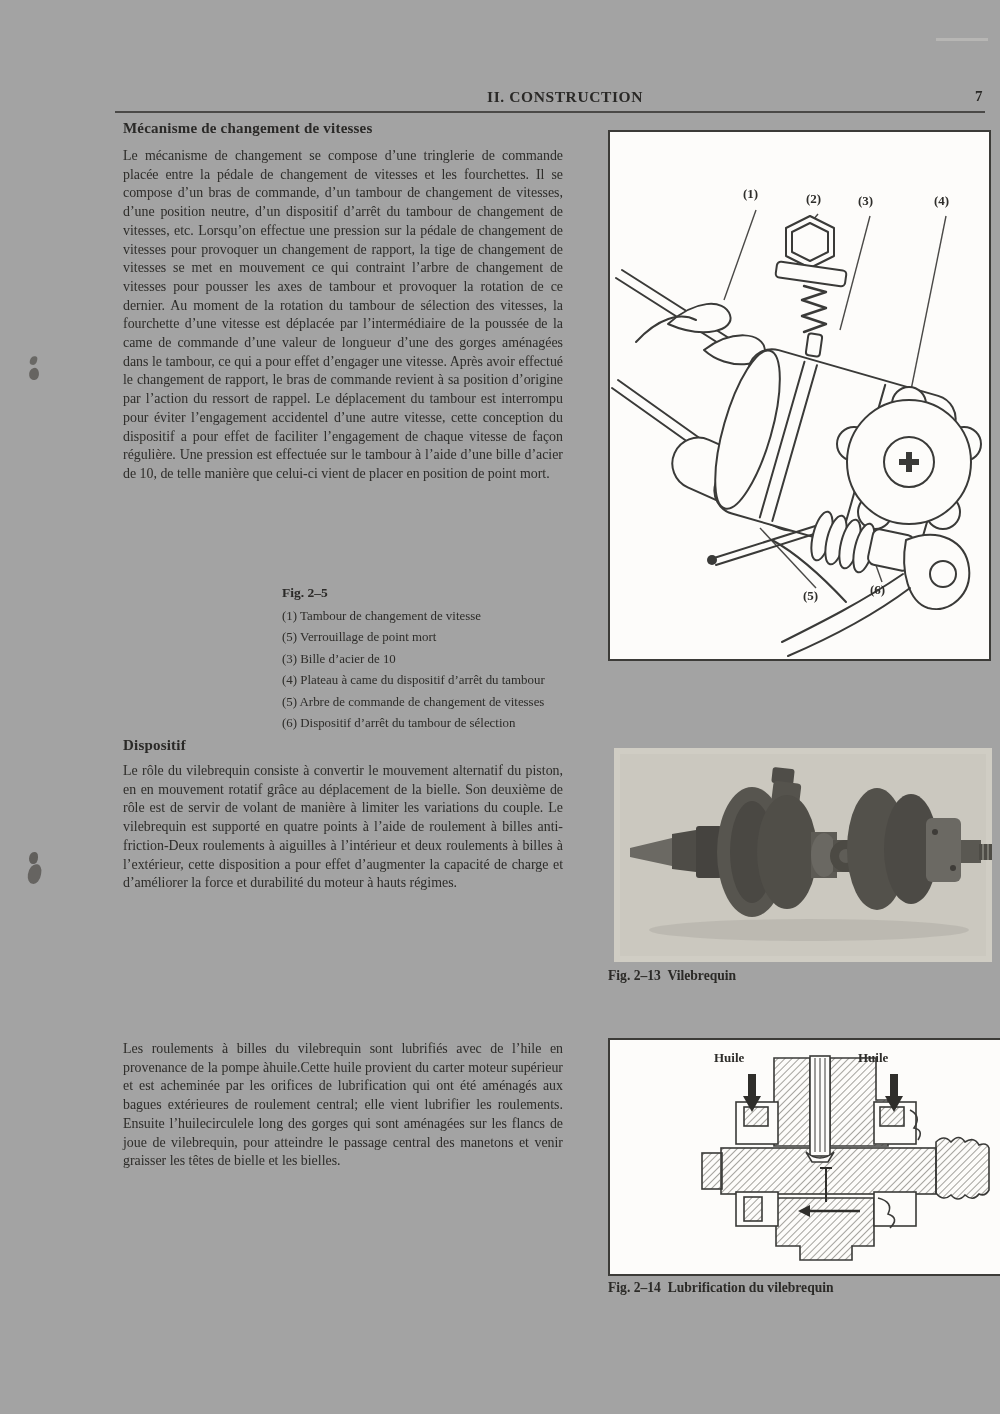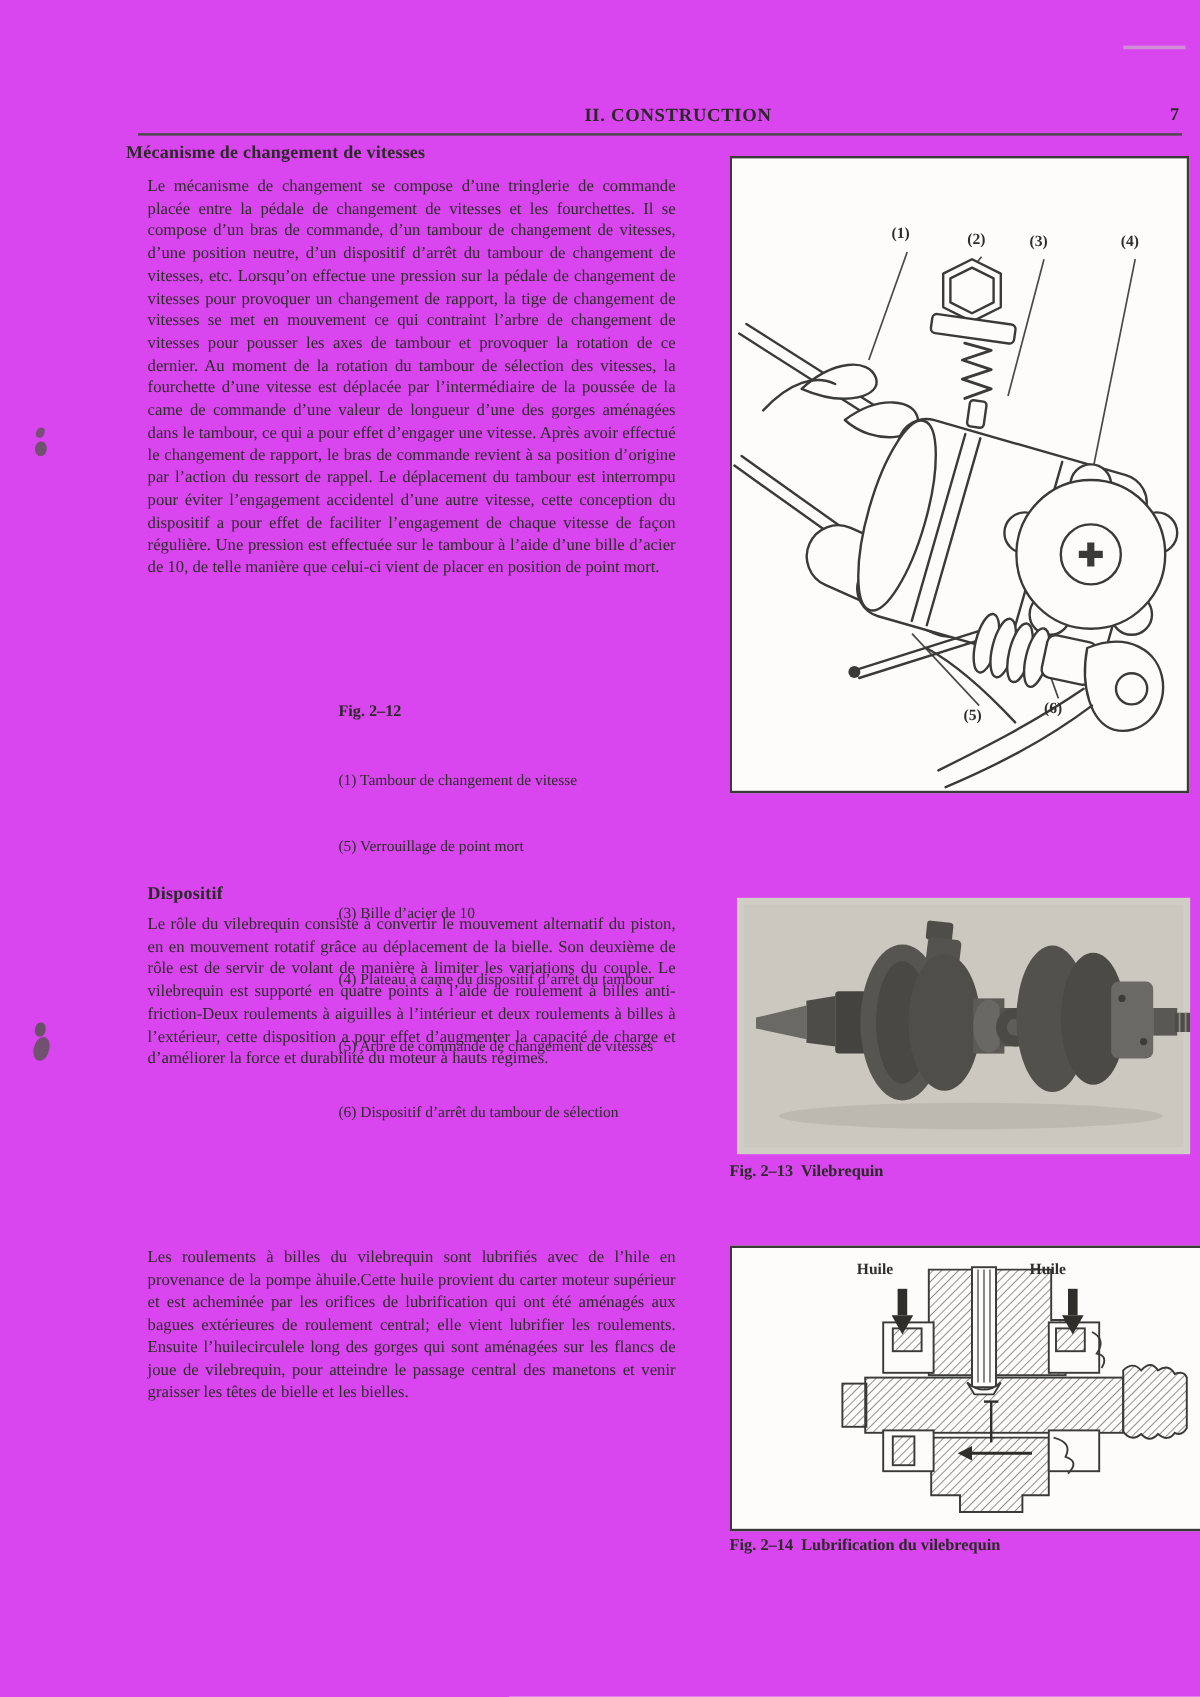--- a/index.html
+++ b/index.html
@@ -1,25 +1,25 @@
 <!DOCTYPE html>
 <html><head>
 <meta charset="utf-8">
 <style>
   html,body{margin:0;padding:0;}
   body{width:1000px;height:1414px;background:#f6f5f2;font-family:"Liberation Serif","DejaVu Serif",serif;}
-  .page{position:relative;width:1000px;height:1414px;background:#d946ef;color:#2a2927;overflow:hidden;}
+  .page{position:relative;width:1000px;height:1414px;background:#a3a3a3;color:#2a2927;overflow:hidden;}
   .abs{position:absolute;}
   .hdr-title{font-size:15.5px;font-weight:bold;letter-spacing:0.6px;}
   .page-num{font-size:15px;font-weight:bold;}
   .rule{background:#4a4947;height:2px;}
   .sec-title{font-size:15px;font-weight:bold;letter-spacing:0.2px;}
   .body-text{font-size:13.9px;line-height:18.7px;text-align:justify;color:#2d2c29;}
   .legend-title{font-size:13.5px;font-weight:bold;}
-  .legend-item{font-size:12.9px;line-height:21.4px;white-space:nowrap;color:#2d2c29;margin-top:34px;}
+  .legend-item{font-size:12.9px;line-height:21.4px;white-space:nowrap;color:#2d2c29;}
   .fig-frame{border:2px solid #3c3b38;background:#fdfcfa;}
   .callout{font-size:13px;font-weight:bold;color:#2f2e2b;}
   .caption{font-size:13.6px;font-weight:bold;white-space:pre;color:#2b2a27;}
   .oil-label{font-size:13px;font-weight:bold;color:#2f2e2b;}
   .blot{background:#565450;border-radius:60% 40% 55% 45%;}
   .smudge{background:#c9c7c2;}
   svg{display:block;}
 </style>
 </head>
 <body>
@@ -29,24 +29,24 @@
   <div class="abs smudge" style="left:936px;top:38px;width:52px;height:3px;opacity:.55;"></div>
   <div class="abs blot" style="left:30px;top:356px;width:7px;height:9px;transform:rotate(15deg);opacity:.75;"></div>
   <div class="abs blot" style="left:29px;top:368px;width:10px;height:12px;transform:rotate(-10deg);opacity:.8;"></div>
   <div class="abs blot" style="left:29px;top:852px;width:9px;height:12px;opacity:.85;"></div>
   <div class="abs blot" style="left:28px;top:864px;width:13px;height:20px;transform:rotate(8deg);opacity:.8;"></div>
 
   <div class="abs hdr-title" style="left:487px;top:88px;">II. CONSTRUCTION</div>
   <div class="abs page-num" style="left:975px;top:88px;">7</div>
   <div class="abs rule" style="left:115px;top:111px;width:870px;"></div>
 
-  <div class="abs sec-title" style="left:105px;top:120px;">Mécanisme de changement de vitesses</div>
+  <div class="abs sec-title" style="left:123px;top:120px;">Mécanisme de changement de vitesses</div>
   <div class="abs body-text" style="left:123px;top:147px;width:440px;">Le mécanisme de changement se compose d’une tringlerie de commande placée entre la pédale de changement de vitesses et les fourchettes. Il se compose d’un bras de commande, d’un tambour de changement de vitesses, d’une position neutre, d’un dispositif d’arrêt du tambour de changement de vitesses, etc. Lorsqu’on effectue une pression sur la pédale de changement de vitesses pour provoquer un changement de rapport, la tige de changement de vitesses se met en mouvement ce qui contraint l’arbre de changement de vitesses pour pousser les axes de tambour et provoquer la rotation de ce dernier. Au moment de la rotation du tambour de sélection des vitesses, la fourchette d’une vitesse est déplacée par l’intermédiaire de la poussée de la came de commande d’une valeur de longueur d’une des gorges aménagées dans le tambour, ce qui a pour effet d’engager une vitesse. Après avoir effectué le changement de rapport, le bras de commande revient à sa position d’origine par l’action du ressort de rappel. Le déplacement du tambour est interrompu pour éviter l’engagement accidentel d’une autre vitesse, cette conception du dispositif a pour effet de faciliter l’engagement de chaque vitesse de façon régulière. Une pression est effectuée sur le tambour à l’aide d’une bille d’acier de 10, de telle manière que celui-ci vient de placer en position de point mort.</div>
 
-  <div class="abs legend-title" style="left:282px;top:585px;">Fig. 2–12</div>
+  <div class="abs legend-title" style="left:282px;top:585px;">Fig. 2–5</div>
   <div class="abs" style="left:282px;top:606px;">
     <div class="legend-item">(1) Tambour de changement de vitesse</div>
     <div class="legend-item">(5) Verrouillage de point mort</div>
     <div class="legend-item">(3) Bille d’acier de 10</div>
     <div class="legend-item">(4) Plateau à came du dispositif d’arrêt du tambour</div>
     <div class="legend-item">(5) Arbre de commande de changement de vitesses</div>
     <div class="legend-item">(6) Dispositif d’arrêt du tambour de sélection</div>
   </div>
 
   <div class="abs sec-title" style="left:123px;top:737px;">Dispositif</div>

